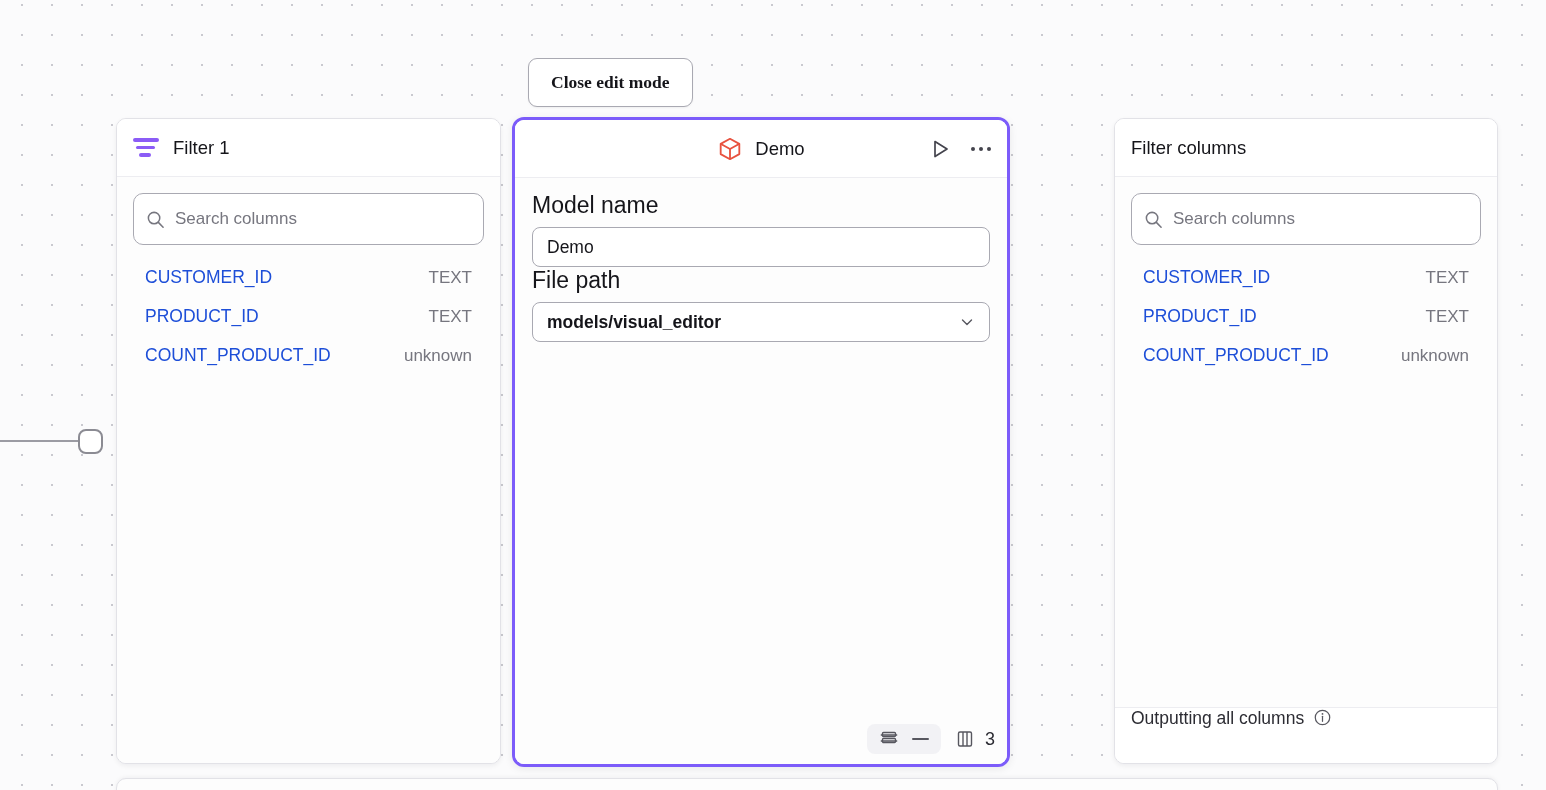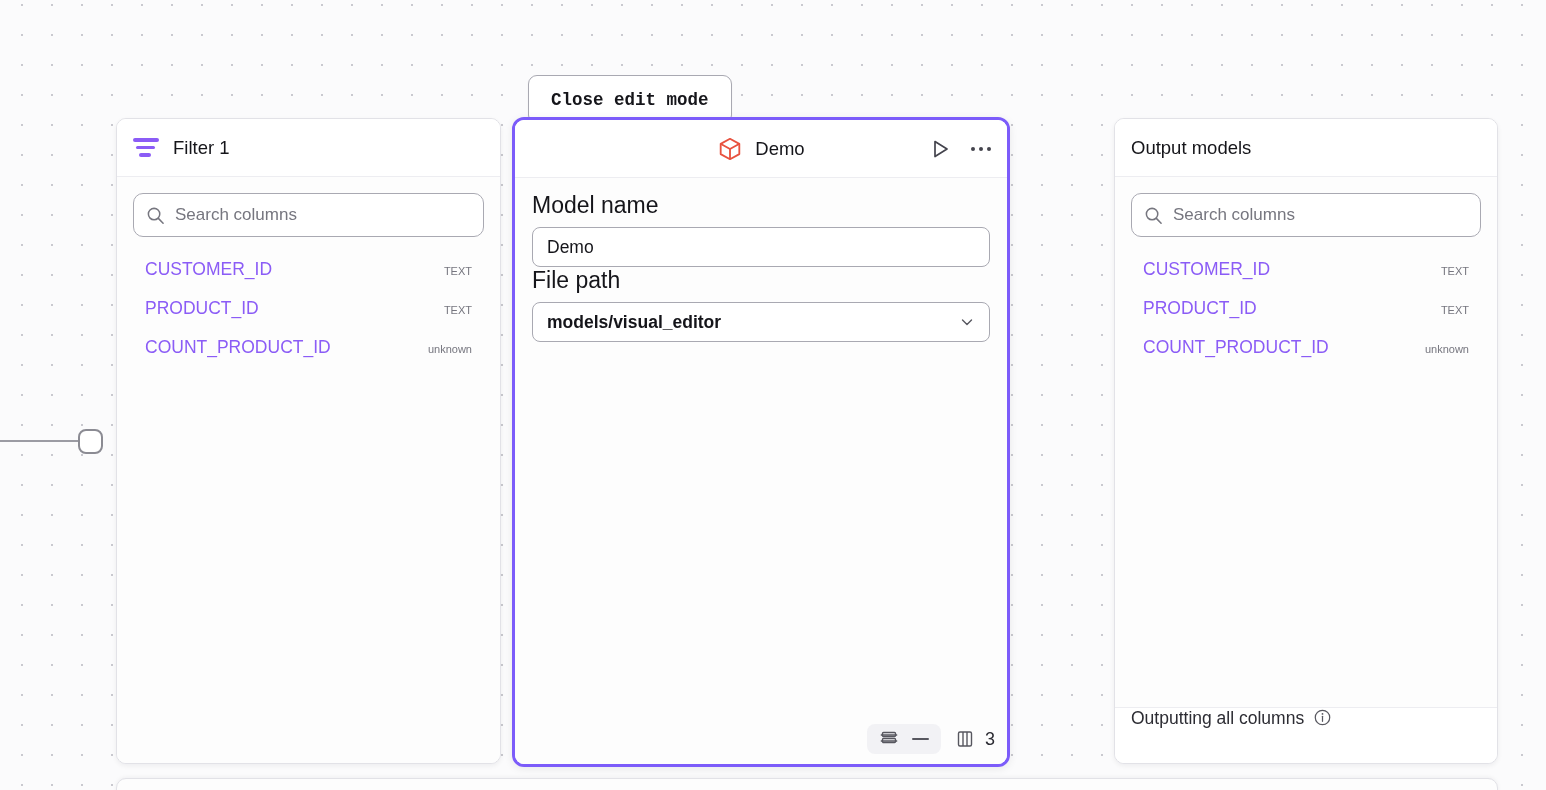--- a/index.html
+++ b/index.html
@@ -52,22 +52,21 @@
     padding: 0 22px;
     background: #ffffff;
     border: 1px solid #a9a9b2;
     border-radius: 9px;
     font-size: 17.5px;
     font-weight: bold;
     color: #15151a;
     cursor: pointer;
     box-shadow: 0 1px 2px rgba(0,0,0,.05);
     white-space: nowrap;
-    font-family: Liberation Mono, monospace;
-    margin-top: 17px;
+    font-family: Liberation Serif, serif;
   }
 
   
   .panel {
     position: absolute;
     background: #ffffff;
     border: 1px solid #e2e2e7;
     border-radius: 10px;
     box-shadow: 0 2px 5px rgba(16,16,30,.06);
     display: flex;
@@ -94,21 +93,21 @@
     padding: 16px;
     background: #fdfdfd;
     position: relative;
     overflow: hidden;
   }
 
   
   .search-box {
     display: flex;
     align-items: center;
-    height: 44px;
+    height: 52px;
     border: 1px solid #a9a9b2;
     border-radius: 10px;
     background: #ffffff;
     padding: 0 12px;
     gap: 10px;
   }
   .search-box .search-text {
     font-size: 17px;
     color: #76767f;
     font-family: "Liberation Sans", sans-serif;
@@ -118,25 +117,25 @@
   .col-list { margin-top: 18px; }
   .col-row {
     display: flex;
     align-items: baseline;
     justify-content: space-between;
     padding: 4px 12px 4px 12px;
     height: 39px;
   }
   .col-name {
     font-size: 17.5px;
-    color: #8b5cf6;
+    color: #1d4ed8;
     white-space: nowrap;
   }
   .col-type {
-    font-size: 11px;
+    font-size: 17px;
     color: #76767f;
     white-space: nowrap;
   }
 
   
   #panel-filter {
     left: 116px;
     top: 118px;
     width: 385px;
     height: 646px;
@@ -359,21 +358,21 @@
             <line x1="12" y1="3" x2="12" y2="17" stroke="#57575f" stroke-width="1.4"></line>
           </svg>
           <span class="cols-count">3</span>
         </span>
       </div>
     </div>
   </div>
 
   <div class="panel" id="panel-output">
     <div class="panel-header">
-      <span class="panel-title">Output models</span>
+      <span class="panel-title">Filter columns</span>
     </div>
     <div class="panel-body">
       <div class="search-box">
         <svg width="19" height="19" viewBox="0 0 20 20">
           <circle cx="8.5" cy="8.5" r="6" fill="none" stroke="#76767f" stroke-width="1.6"></circle>
           <line x1="13" y1="13" x2="18" y2="18.2" stroke="#76767f" stroke-width="1.6" stroke-linecap="round"></line>
         </svg>
         <span class="search-text">Search columns</span>
       </div>
       <div class="col-list">

